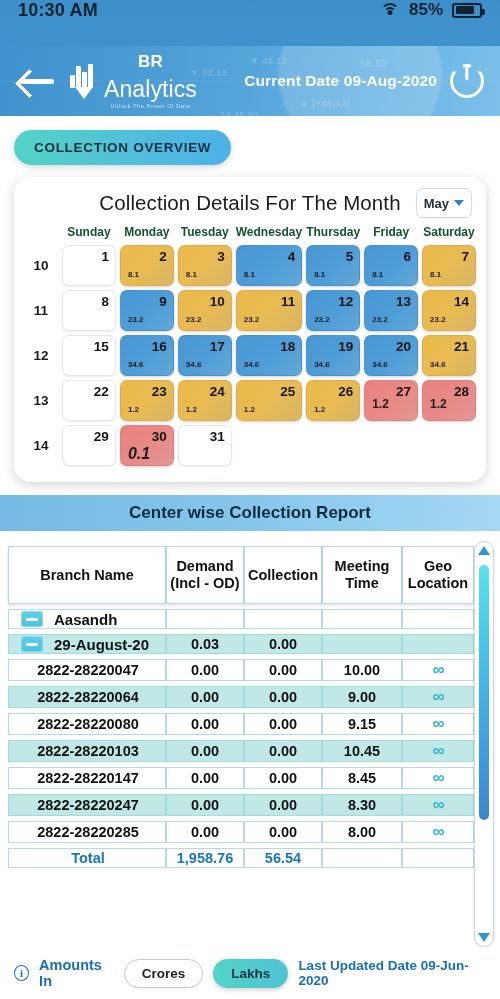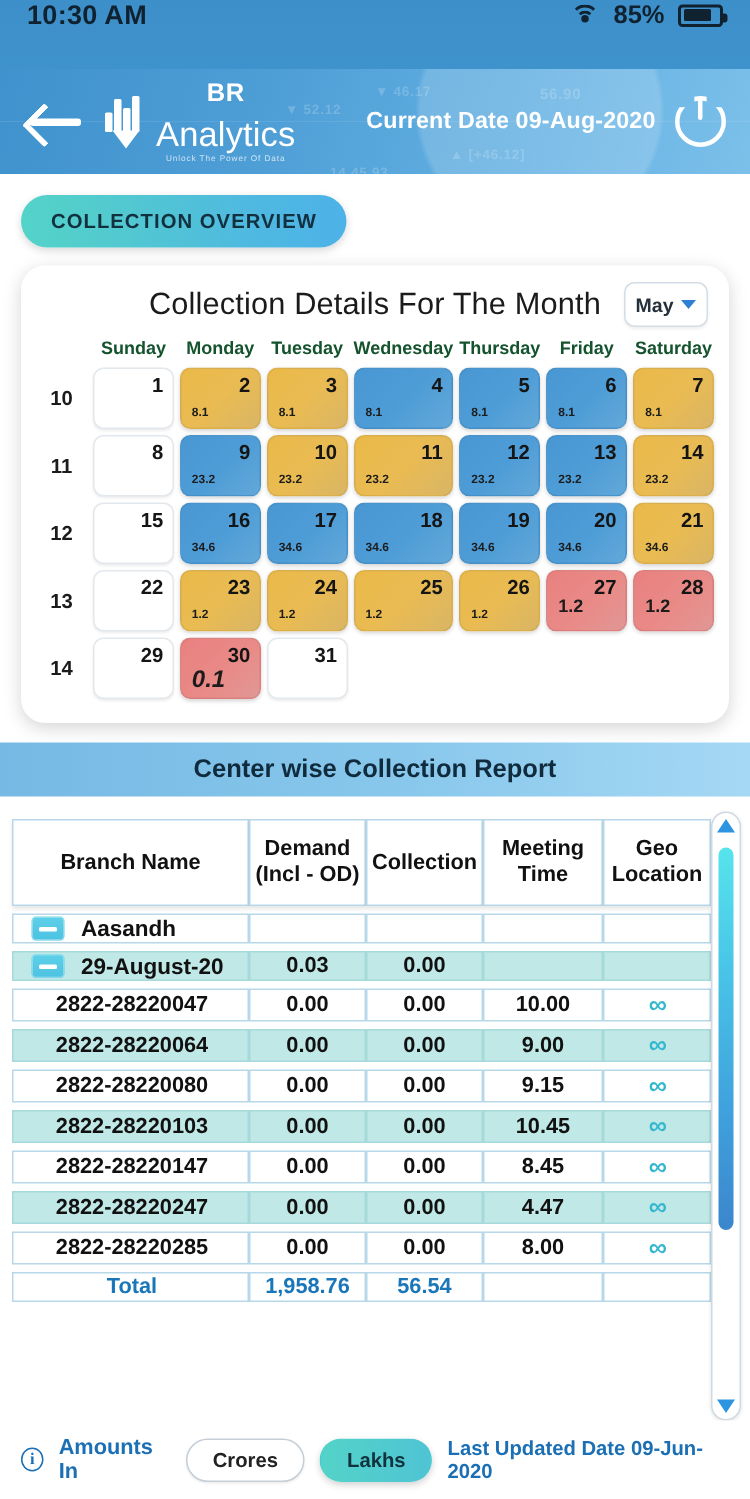--- a/index.html
+++ b/index.html
@@ -459,21 +459,21 @@
             <td class="c-branch cell-branch">2822-28220147</td>
             <td class="c-demand">0.00</td>
             <td class="c-coll">0.00</td>
             <td class="c-meet">8.45</td>
             <td class="c-geo"><span class="link-icon">∞</span></td>
           </tr>
           <tr class="alt ">
             <td class="c-branch cell-branch">2822-28220247</td>
             <td class="c-demand">0.00</td>
             <td class="c-coll">0.00</td>
-            <td class="c-meet">4.47</td>
+            <td class="c-meet">8.30</td>
             <td class="c-geo"><span class="link-icon">∞</span></td>
           </tr>
           <tr class="">
             <td class="c-branch cell-branch">2822-28220285</td>
             <td class="c-demand">0.00</td>
             <td class="c-coll">0.00</td>
             <td class="c-meet">8.00</td>
             <td class="c-geo"><span class="link-icon">∞</span></td>
           </tr>
           <tr class="total-row">

